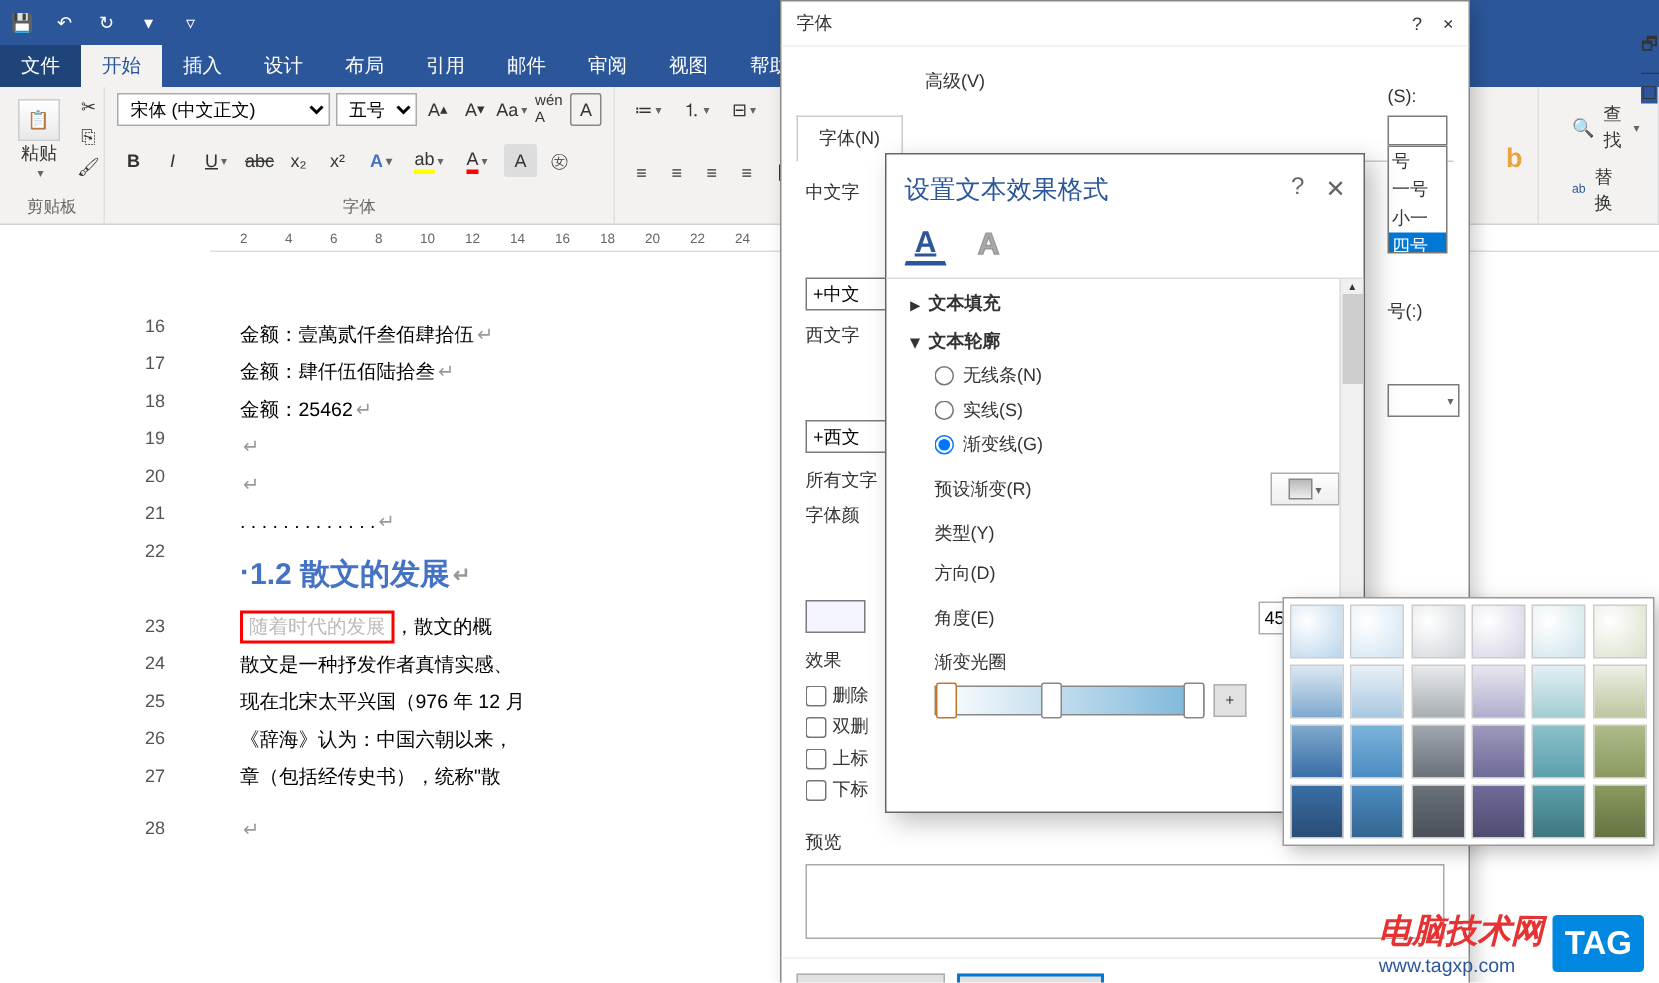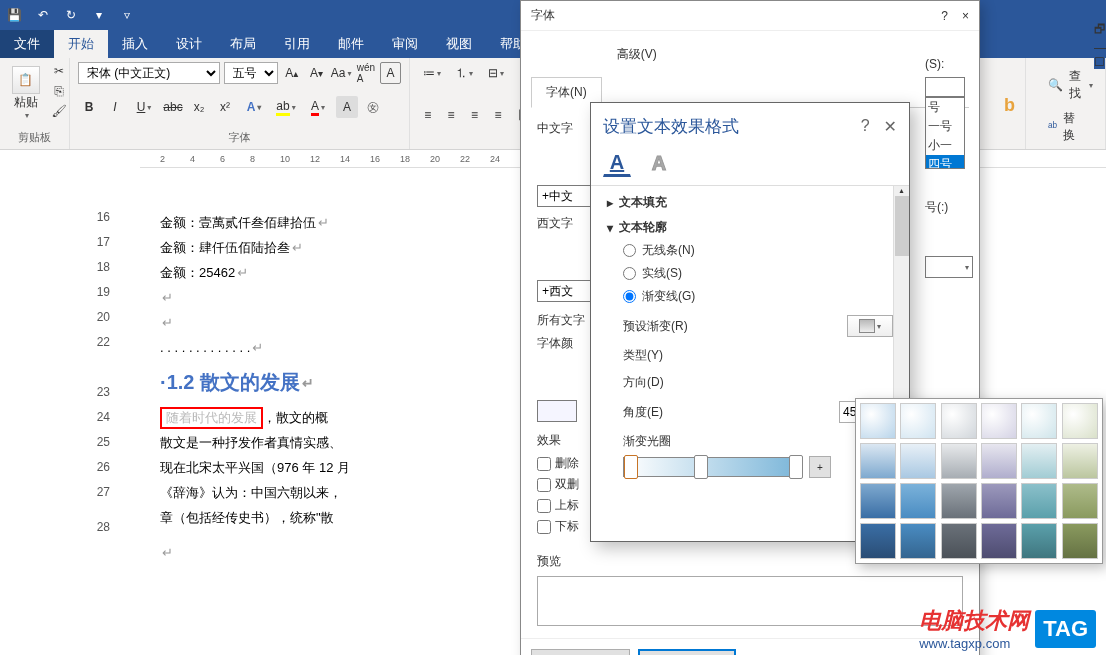--- a/index.html
+++ b/index.html
@@ -238,20 +238,21 @@
   </div>
 </div>
 
 <div class="doc-area">
   <div class="line-numbers">
     <div class="line-num">16</div>
     <div class="line-num">17</div>
     <div class="line-num">18</div>
     <div class="line-num">19</div>
     <div class="line-num">20</div>
+    <div class="line-num">21</div>
     <div class="line-num" style="height:50px">22</div>
     <div class="line-num">23</div>
     <div class="line-num">24</div>
     <div class="line-num">25</div>
     <div class="line-num">26</div>
     <div class="line-num">27</div>
     <div class="line-num" style="margin-top:10px">28</div>
   </div>
   <div class="doc-content">
     <div class="ruler" style="position:absolute; top:0; left:140px; right:0;">

